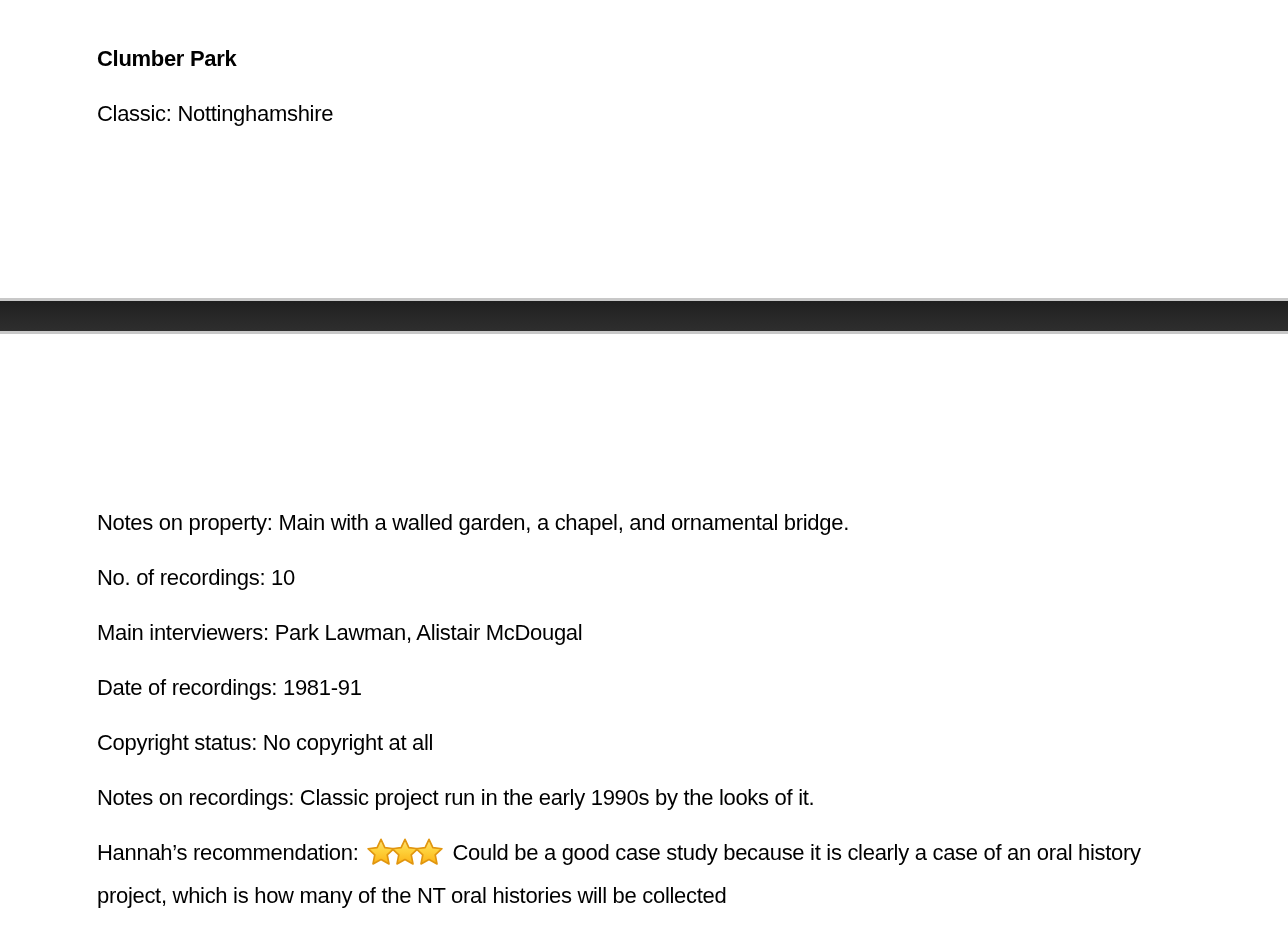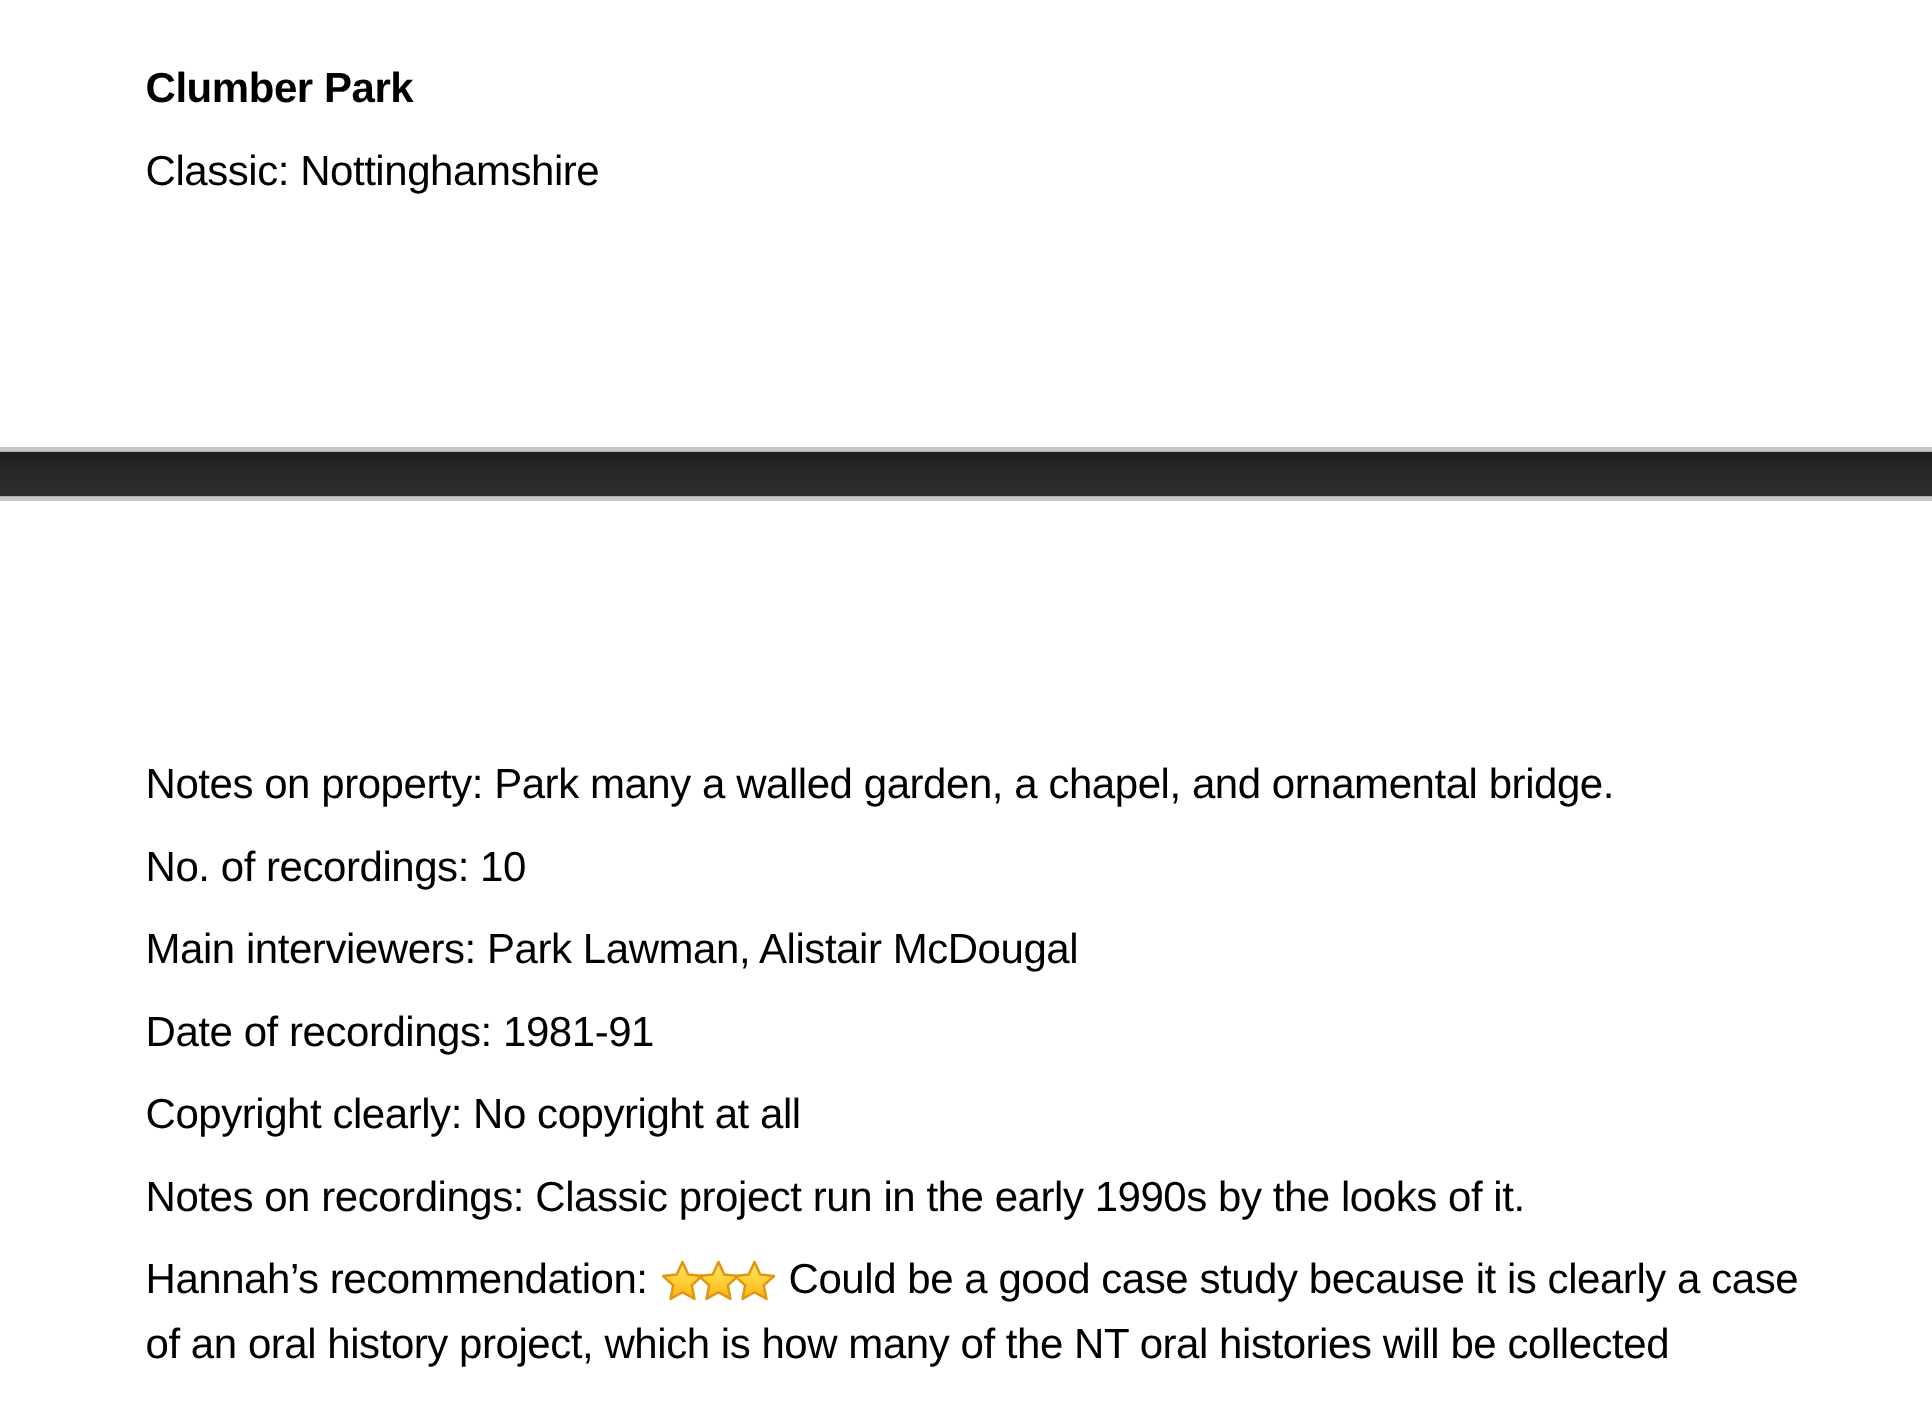--- a/index.html
+++ b/index.html
@@ -13,21 +13,21 @@
     height: 948px;
     background: #ffffff;
     overflow: hidden;
     font-family: "Liberation Sans", "DejaVu Sans", sans-serif;
     color: #000000;
   }
   .page-content {
     position: absolute;
     left: 97px;
     width: 1118px;
-    font-size: 28px;
+    font-size: 22px;
     line-height: 36px;
     letter-spacing: -0.3px;
   }
   .page1-content { top: 41px; }
   .page2-content { top: 505px; }
   .page-content p {
     margin: 0 0 19px 0;
     padding: 0;
   }
   .doc-heading {
@@ -77,25 +77,25 @@
 <div class="viewport">
 
   <div class="page-content page1-content">
     <p class="doc-heading">Clumber Park</p>
     <p>Classic: Nottinghamshire</p>
   </div>
 
   <div class="page-separator"></div>
 
   <div class="page-content page2-content">
-    <p>Notes on property: Park many a walled garden, a chapel, and ornamental bridge.</p>
+    <p>Notes on property: Main with a walled garden, a chapel, and ornamental bridge.</p>
     <p>No. of recordings: 10</p>
     <p>Main interviewers: Park Lawman, Alistair McDougal</p>
     <p>Date of recordings: 1981-91</p>
-    <p>Copyright clearly: No copyright at all</p>
+    <p>Copyright status: No copyright at all</p>
     <p>Notes on recordings: Classic project run in the early 1990s by the looks of it.</p>
     <p>
       <span>Hannah’s recommendation:</span><span class="stars"><svg width="30" height="30" viewBox="0 0 32 32">
             <polygon points="16,2.5 20.11,11.34 29.79,12.52 22.66,19.16 24.52,28.73 16,24 7.48,28.73 9.34,19.16 2.21,12.52 11.89,11.34" fill="url(#goldGrad)" stroke="#e1960f" stroke-width="1.8" stroke-linejoin="round"></polygon>
           </svg><svg width="30" height="30" viewBox="0 0 32 32">
             <polygon points="16,2.5 20.11,11.34 29.79,12.52 22.66,19.16 24.52,28.73 16,24 7.48,28.73 9.34,19.16 2.21,12.52 11.89,11.34" fill="url(#goldGrad)" stroke="#e1960f" stroke-width="1.8" stroke-linejoin="round"></polygon>
           </svg><svg width="30" height="30" viewBox="0 0 32 32">
             <polygon points="16,2.5 20.11,11.34 29.79,12.52 22.66,19.16 24.52,28.73 16,24 7.48,28.73 9.34,19.16 2.21,12.52 11.89,11.34" fill="url(#goldGrad)" stroke="#e1960f" stroke-width="1.8" stroke-linejoin="round"></polygon>
           </svg></span><span>Could be a good case study because it is clearly a case of an oral history project, which is how many of the NT oral histories will be collected</span>
     </p>

